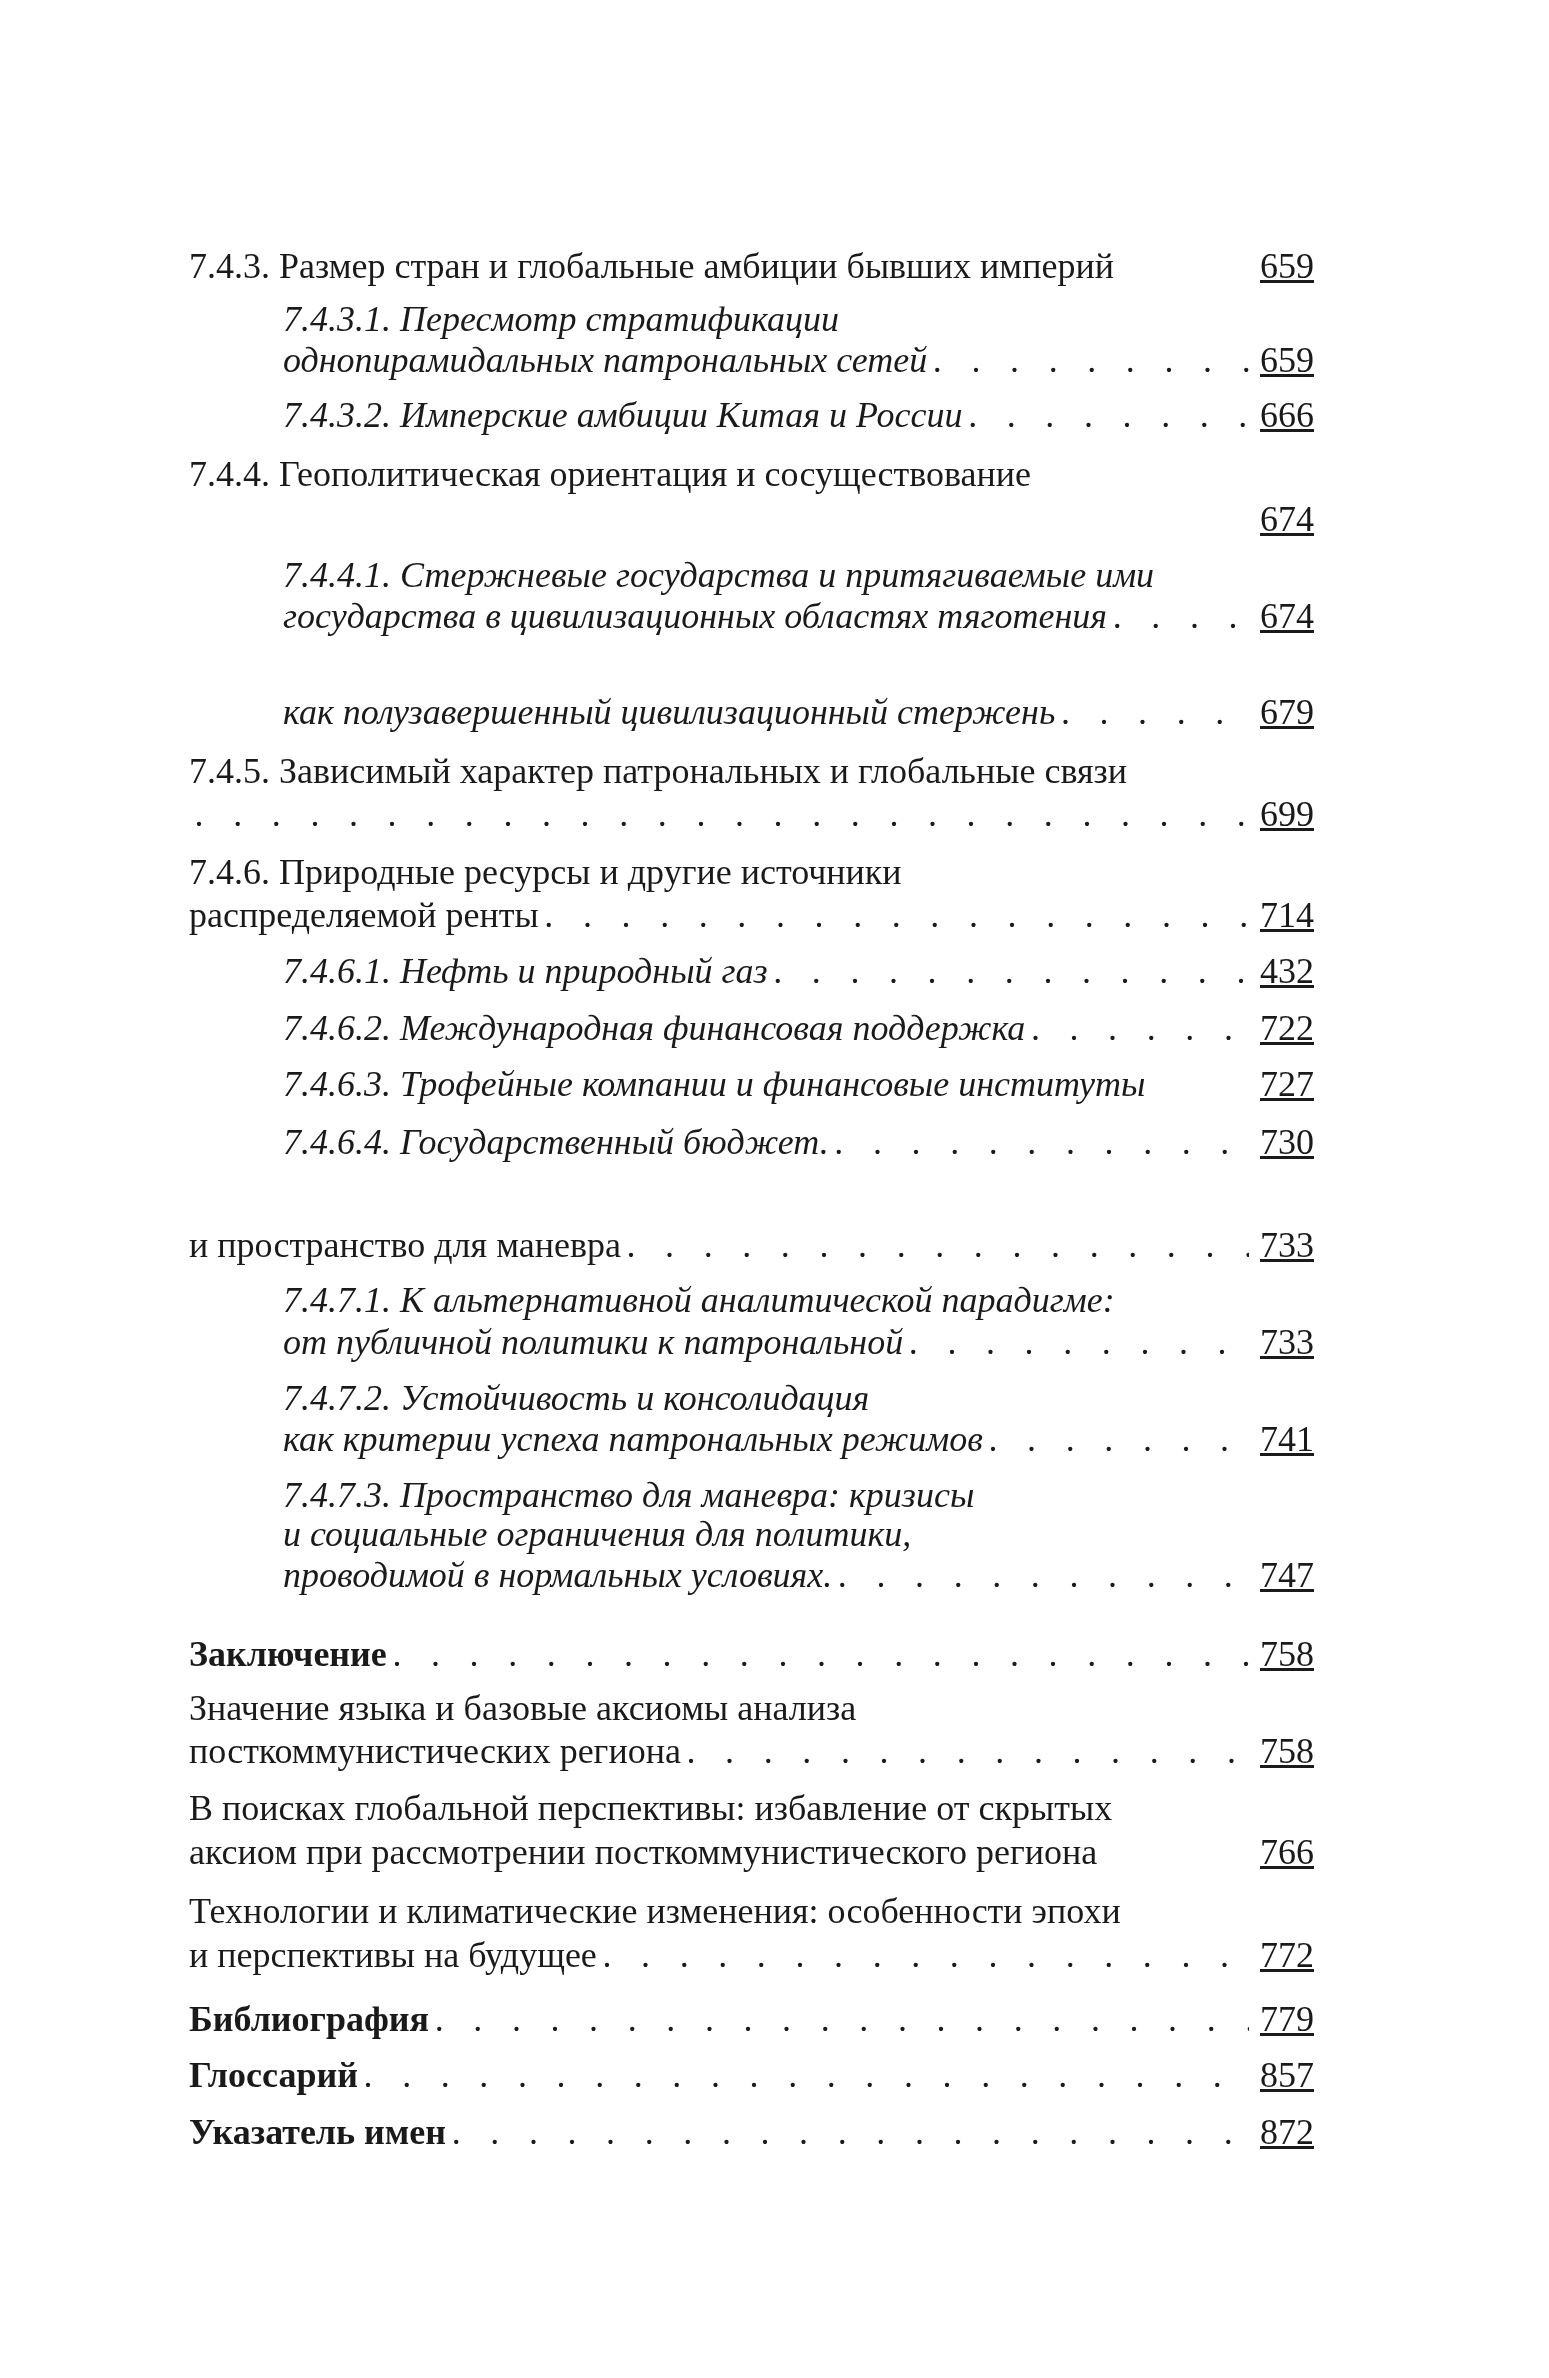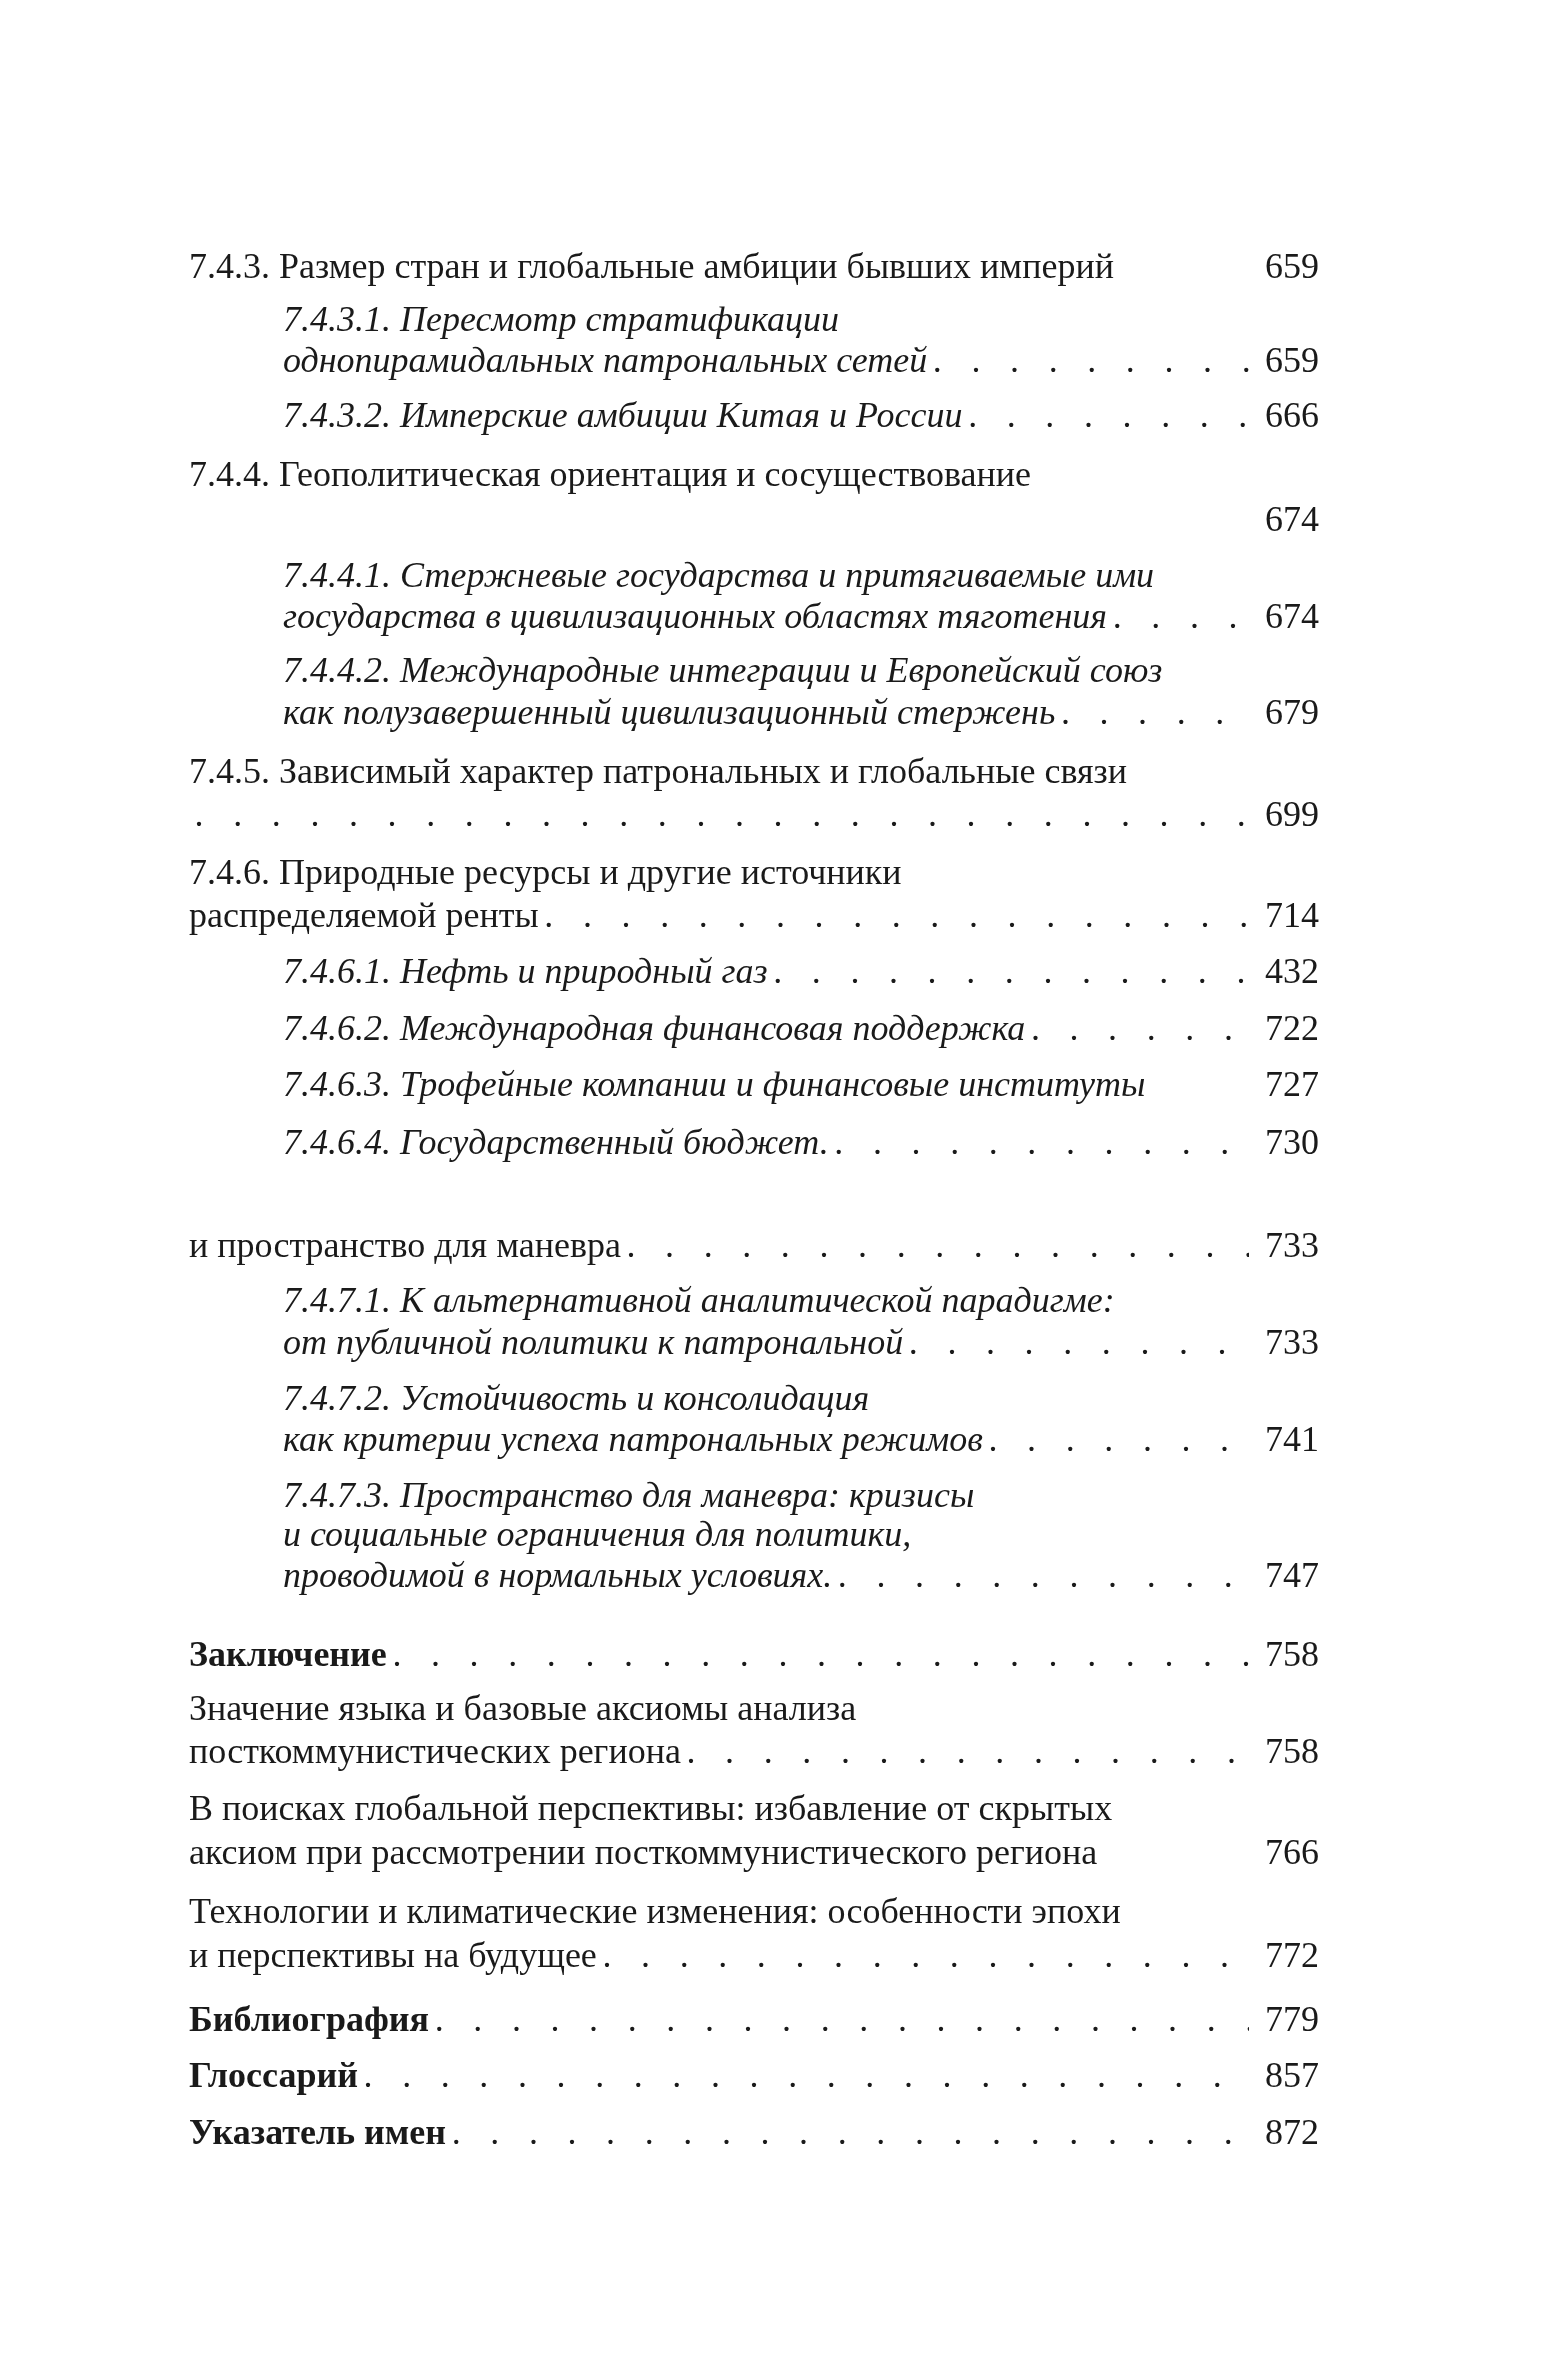--- a/index.html
+++ b/index.html
@@ -10,21 +10,21 @@
           font-size: 36px; line-height: 43px; white-space: nowrap;
           display: flex; align-items: baseline; }
   .line.sub { left: 283px; width: 1036px; font-style: italic; }
   .line.bold { font-weight: bold; }
   .txt { flex: 0 0 auto; }
   .leader { flex: 1 1 auto; overflow: hidden; margin: 0 5.6px;
             letter-spacing: 0; color: #1a1a1a; }
   .leader::before { content: ". . . . . . . . . . . . . . . . . . . . . . . . . . . . . . . . . . . . . . . . . . . . . . . . . . . . . . . . . . . . . . . . . . . . . . . . . .";
             white-space: nowrap; word-spacing: 20.6px; font-style: normal; font-weight: normal; }
   .leader.none::before { content: ""; }
-  .page-num { flex: 0 0 auto; font-style: normal; font-weight: normal; text-align: right; min-width: 64px; }
+  .page-num { flex: 0 0 auto; font-style: normal; font-weight: normal; text-align: center; min-width: 64px; text-decoration: underline; }
 </style>
 </head>
 <body>
 
 <div class="page">
 
   <div class="line" style="top:245px">
     <span class="txt">7.4.3. Размер стран и глобальные амбиции бывших империй</span>
     <span class="leader none"></span>
     <span class="page-num">659</span>
@@ -55,23 +55,20 @@
 
   <div class="line sub" style="top:554px">
     <span class="txt">7.4.4.1. Стержневые государства и притягиваемые ими</span>
   </div>
   <div class="line sub" style="top:595px">
     <span class="txt">государства в цивилизационных областях тяготения</span>
     <span class="leader"></span>
     <span class="page-num">674</span>
   </div>
 
-  <div class="line sub" style="top:649px">
-    <span class="txt">7.4.4.2. Международные интеграции и Европейский союз</span>
-  </div>
   <div class="line sub" style="top:691px">
     <span class="txt">как полузавершенный цивилизационный стержень</span>
     <span class="leader"></span>
     <span class="page-num">679</span>
   </div>
 
   <div class="line" style="top:750px">
     <span class="txt">7.4.5. Зависимый характер патрональных и глобальные связи</span>
   </div>
   <div class="line" style="top:793px">

